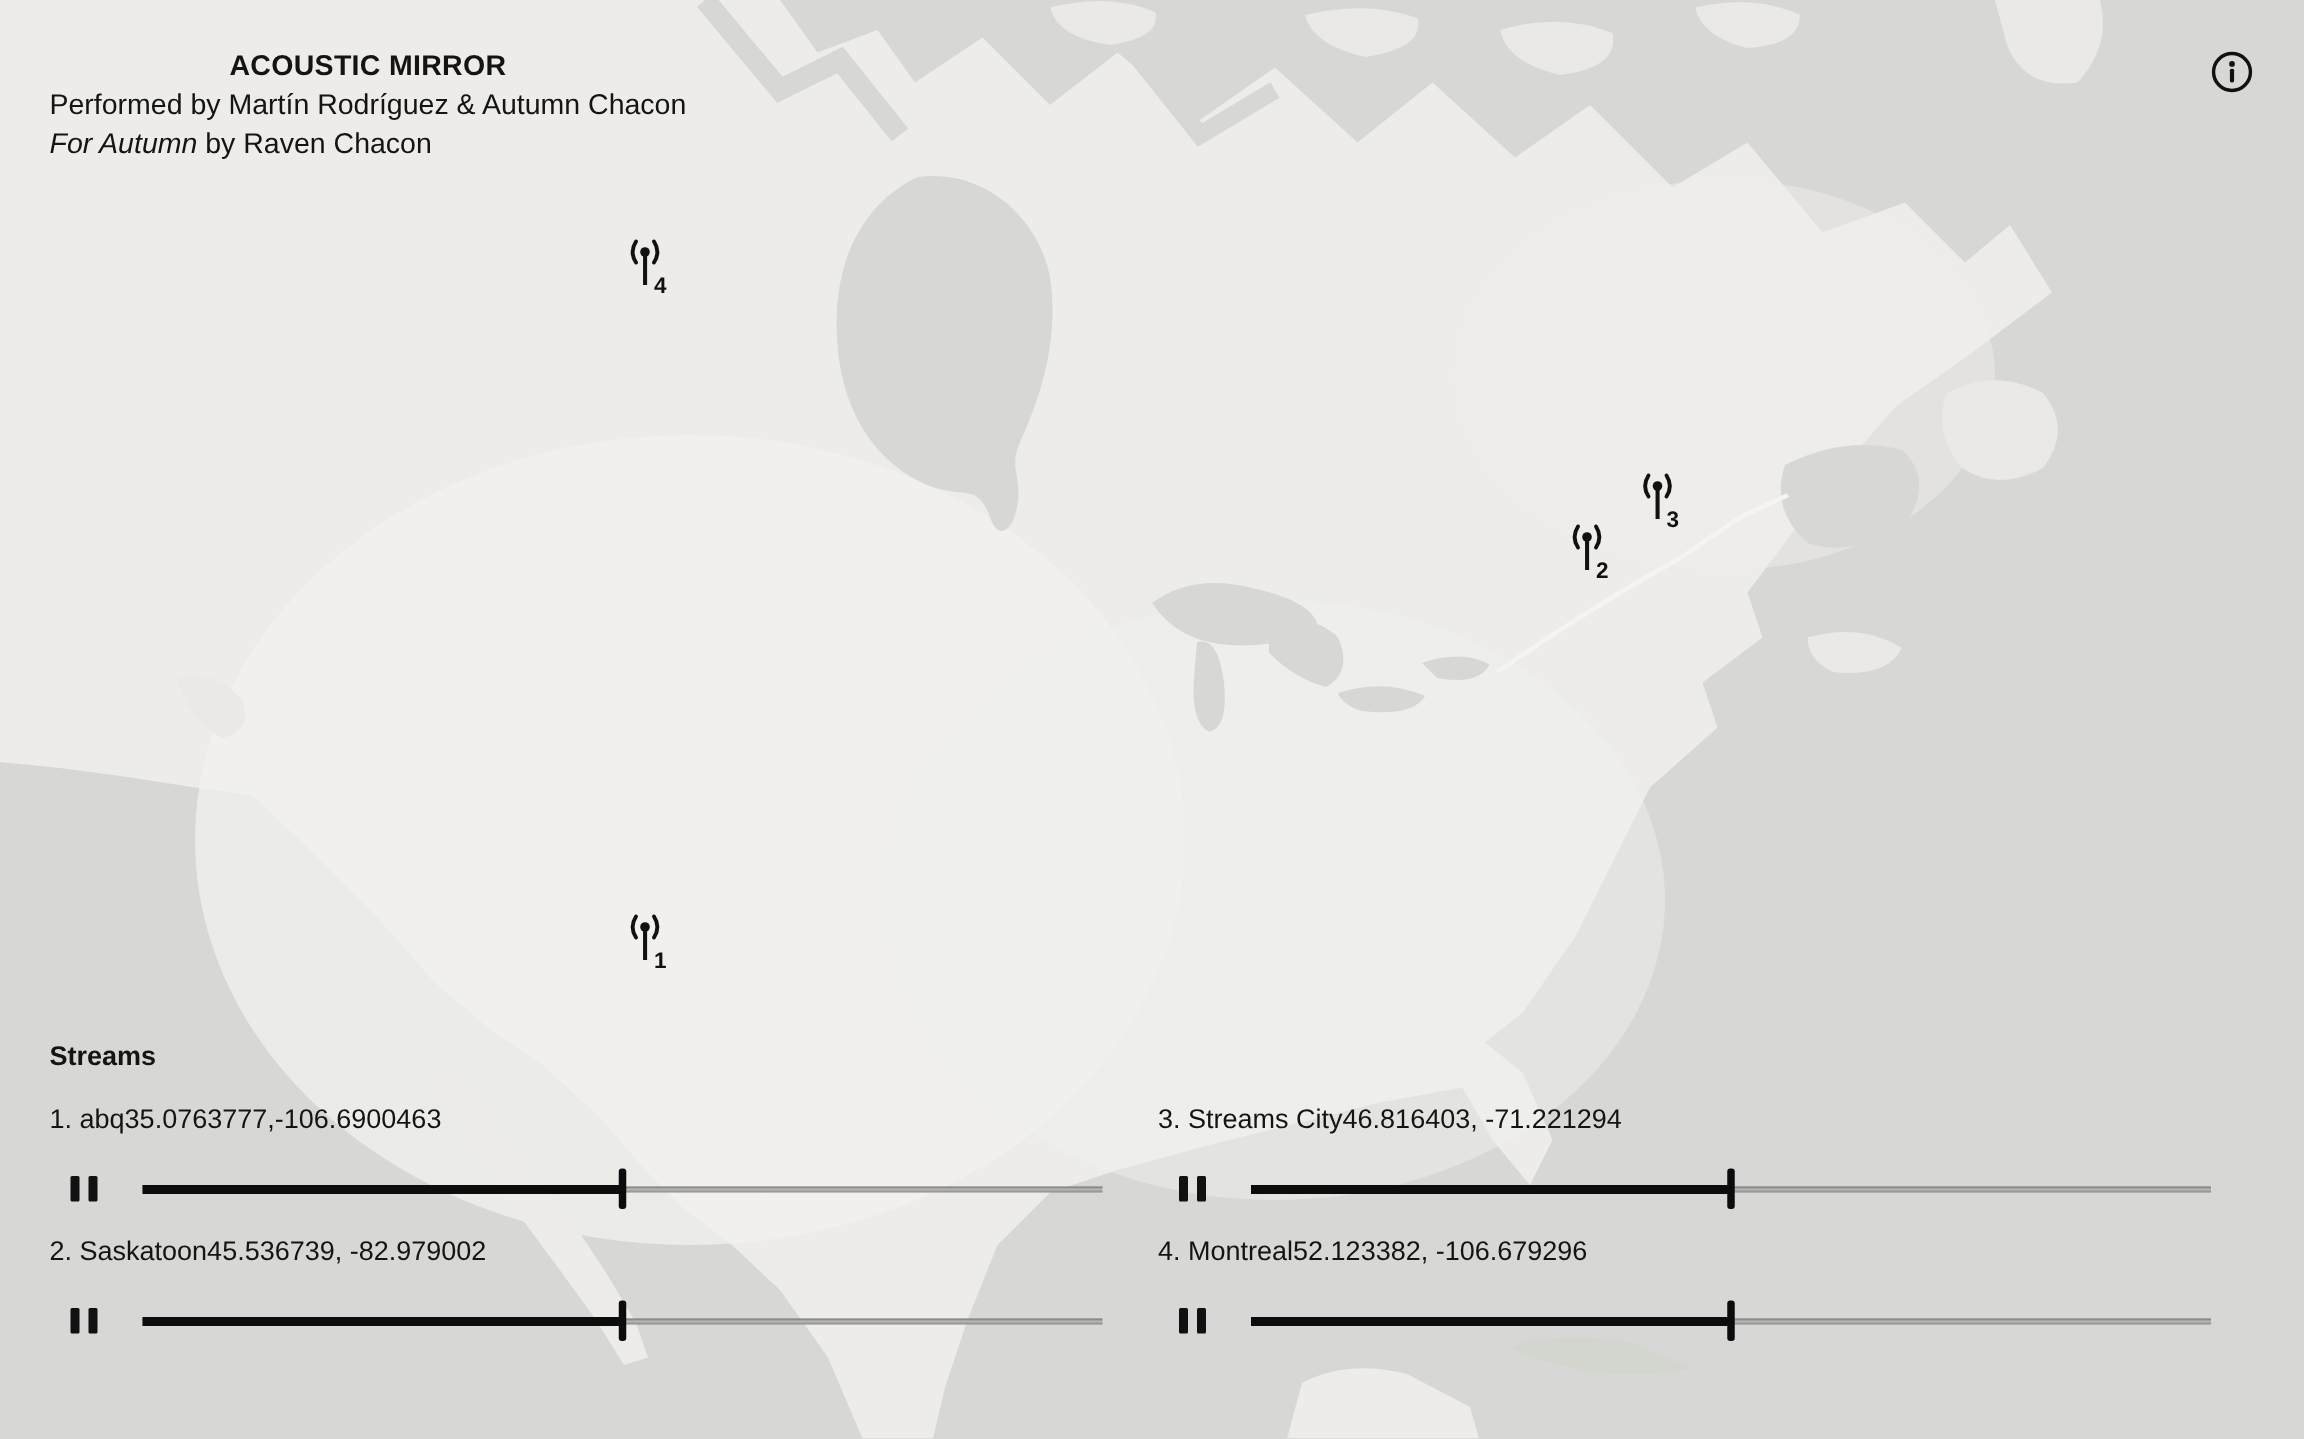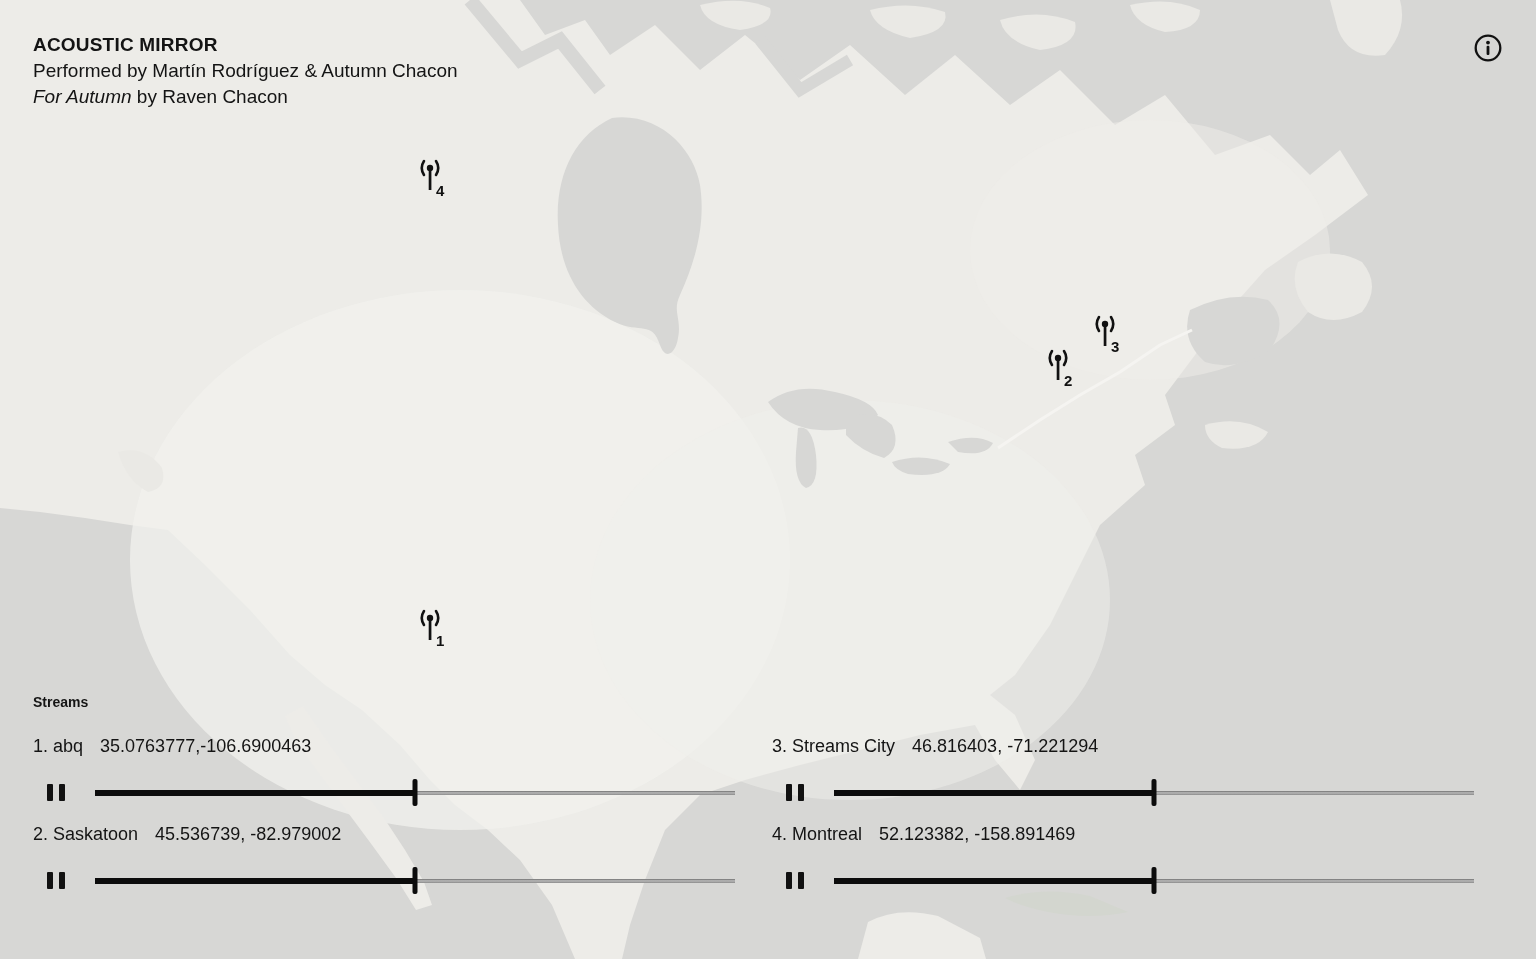--- a/index.html
+++ b/index.html
@@ -5,38 +5,38 @@
   html,body{margin:0;padding:0;}
   body{
     width:1536px;height:959px;position:relative;overflow:hidden;
     font-family:"Liberation Sans",sans-serif;color:#141414;
     background:#d7d7d5;
   }
   
   #map{position:absolute;inset:0;width:1536px;height:959px;}
   
   .header{position:absolute;left:33px;top:32px;line-height:26px;font-size:19px;z-index:5;}
-  .header .title{font-weight:700;font-size:19px;letter-spacing:.2px;}
+  .header .title{font-weight:700;font-size:19px;letter-spacing:.2px;text-align:center;}
   .header .it{font-style:italic;}
   
   .info-btn{position:absolute;right:33px;top:33px;width:30px;height:30px;cursor:pointer;z-index:6;background:none;border:none;padding:0;}
   
   .marker{position:absolute;width:34px;height:46px;z-index:4;}
   .marker svg{display:block;}
   .marker .num{position:absolute;left:23px;top:24px;font-weight:700;font-size:15px;color:#111;}
   
-  .streams-heading{position:absolute;left:33px;top:694px;font-size:14px;font-weight:600;z-index:5;}
+  .streams-heading{position:absolute;left:33px;top:694px;font-size:18px;font-weight:600;z-index:5;}
   .stream{position:absolute;width:706px;z-index:5;}
   .s1{left:33px;top:736px;}
   .s2{left:33px;top:824px;}
   .s3{left:772px;top:736px;}
   .s4{left:772px;top:824px;}
   .stream-label{display:flex;align-items:baseline;font-size:18px;height:24px;}
   .stream-label .num-name{display:flex;gap:5px;}
-  .stream-label .coords{margin-left:17px;}
+  .stream-label .coords{}
   .player{display:flex;align-items:center;margin-top:19px;height:27px;}
   .pause-btn{display:flex;gap:6px;margin-left:14px;padding:0;border:none;background:none;cursor:pointer;height:17px;}
   .pause-btn i{display:block;width:6px;height:17px;background:#111;border-radius:1px;}
   .track{position:relative;margin-left:30px;width:640px;height:27px;cursor:pointer;}
   .track .rail{position:absolute;left:0;right:0;top:50%;height:4px;transform:translateY(-50%);
     background:linear-gradient(#6f6f6f,#b9b9b9 45%,#8b8b8b);}
   .track .played{position:absolute;left:0;top:50%;height:6px;transform:translateY(-50%);background:#0c0c0c;}
   .track .playhead{position:absolute;top:0;width:5px;height:27px;background:#0c0c0c;border-radius:2px;transform:translateX(-50%);}
 </style>
 </head>
@@ -212,21 +212,21 @@
     </div>
   </div>
 </div>
 
 <div class="stream s4">
   <div class="stream-label">
     <span class="num-name">
         <span>4.</span>
         <span>Montreal</span>
       </span>
-    <span class="coords">52.123382, -158.891469</span>
+    <span class="coords">52.123382, -106.679296</span>
   </div>
   <div class="player">
     <button class="pause-btn" aria-label="pause">
         <i></i>
         <i></i>
       </button>
     <div class="track">
       <div class="rail"></div>
       <div class="played" style="width: 50%;"></div>
       <div class="playhead" style="left: 50%;"></div>

